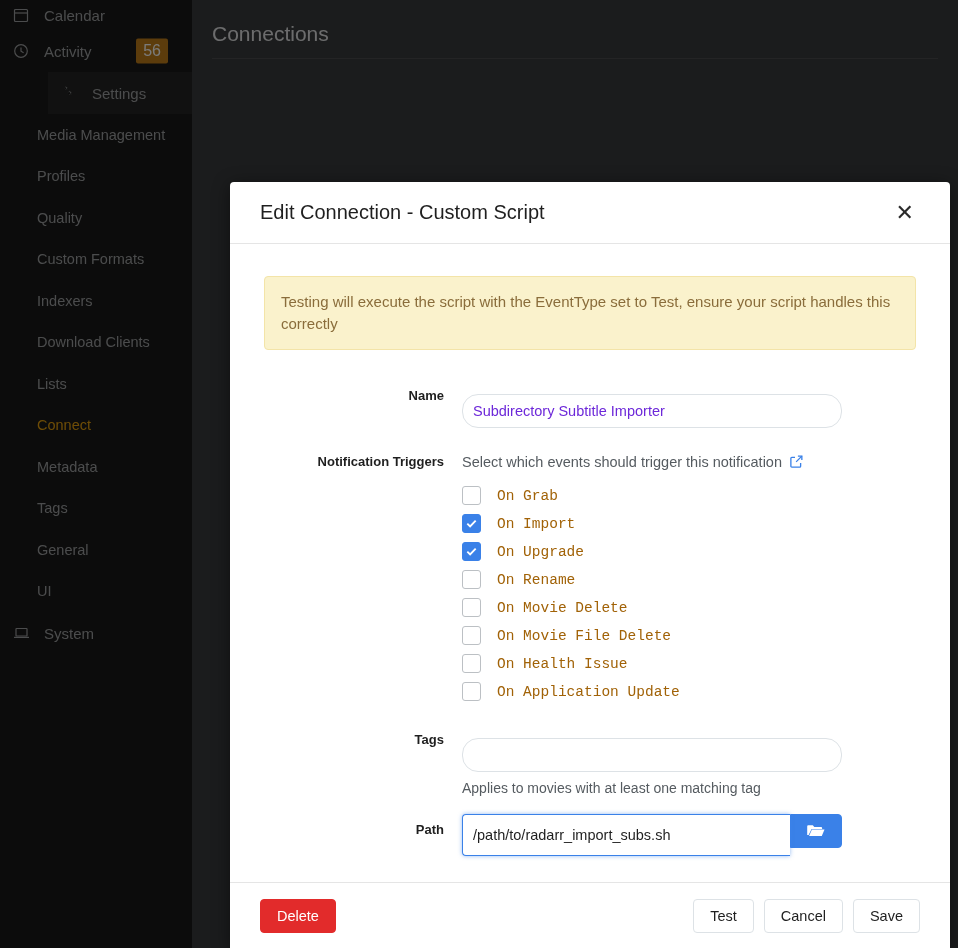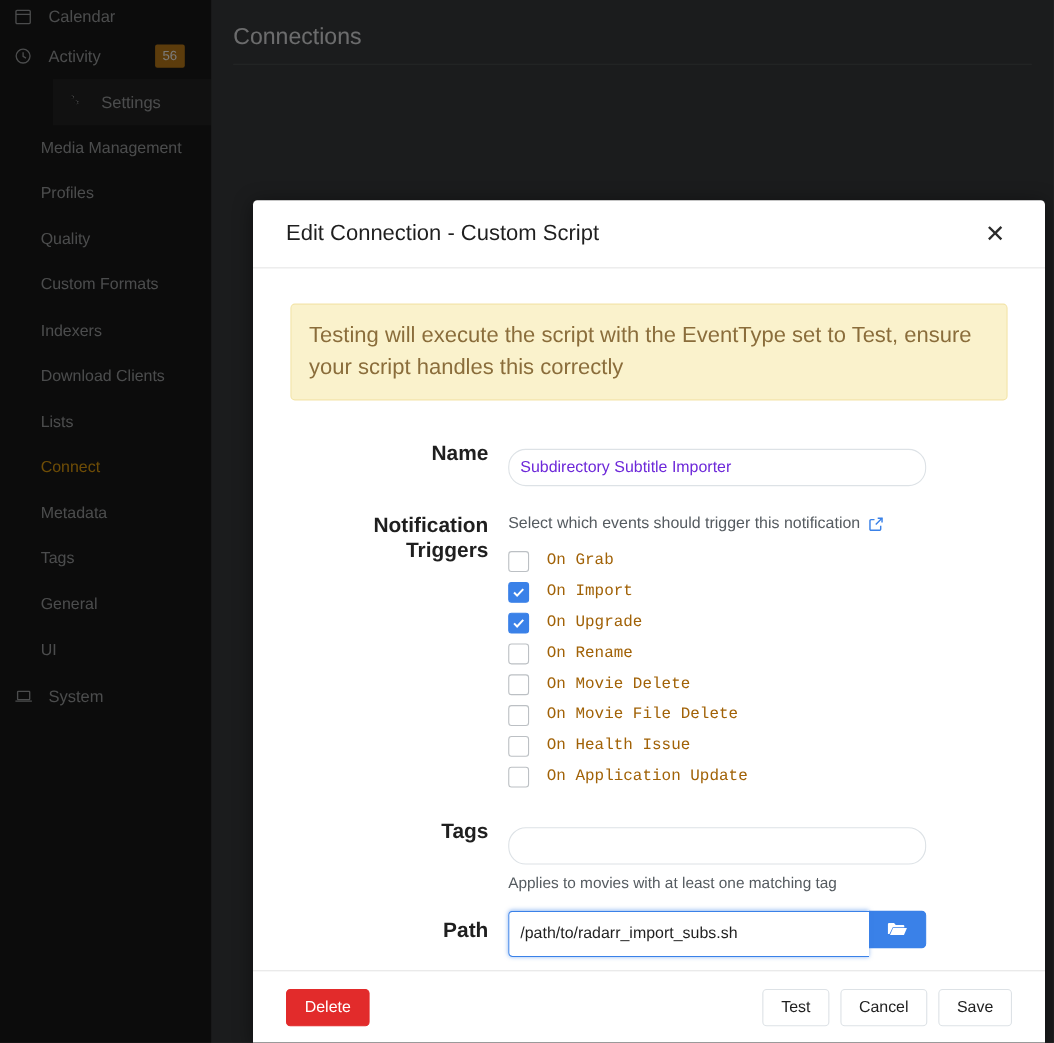--- a/index.html
+++ b/index.html
@@ -38,21 +38,21 @@
     color: #9ea0a1;
     flex: 0 0 22px;
   }
   .nav-icon svg { display: block; }
   .nav-row.active { background: #252525; margin-left: 48px; }
   .badge-count {
     position: absolute; right: 24px; top: 50%;
     transform: translateY(-50%);
     background: #c07e19;
     color: #fff;
-    font-size: 12px;
+    font-size: 16px;
     line-height: 1;
     padding: 4px 7px 5px;
     border-radius: 2px;
   }
   .subnav {
     display: flex; align-items: center;
     height: 41.5px;
     padding-left: 37px;
     font-size: 14.5px;
     color: #9ea0a1;
@@ -144,39 +144,39 @@
   .modal-body {
     flex: 1;
     padding: 32px 34px 10px 34px;
     overflow: hidden;
   }
   .alert {
     background: #faf2cc;
     border: 1px solid #f3e4a8;
     border-radius: 4px;
     color: #8a6d3b;
-    font-size: 20px;
+    font-size: 15px;
     line-height: 1.45;
     padding: 14px 16px;
     margin: 0 0 30px 0;
   }
 
   .form-row {
     display: flex;
     align-items: flex-start;
     margin-bottom: 18px;
   }
   .form-label {
     width: 198px;
     flex: 0 0 198px;
     text-align: right;
     padding-right: 18px;
     padding-top: 8px;
     font-weight: bold;
-    font-size: 19px;
+    font-size: 13px;
     color: #1f1f1f;
   }
   .form-field { flex: 1; }
   .text-input {
     width: 380px;
     height: 34px;
     border: 1px solid #dde2e6;
     border-radius: 16px;
     padding: 0 10px;
     font-size: 14.5px;

